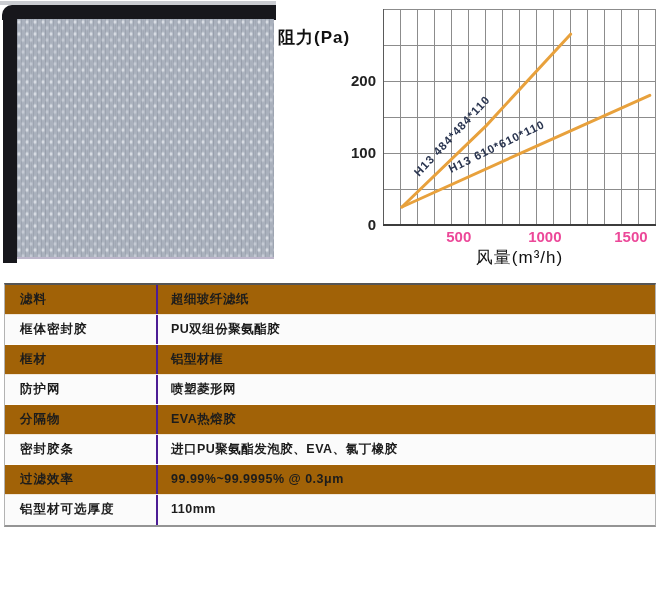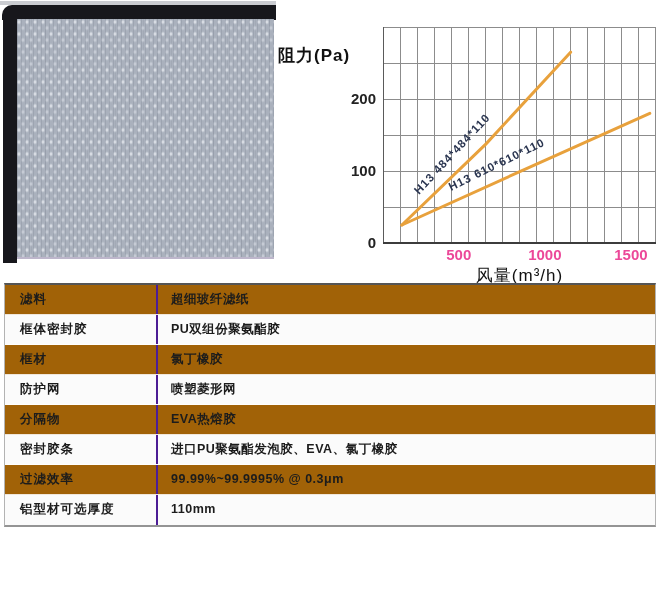--- a/index.html
+++ b/index.html
@@ -20,21 +20,21 @@
     background-image:
       radial-gradient(3px 4px at 2px 3px, rgba(238,241,246,.95), rgba(238,241,246,0) 70%),
       radial-gradient(3px 4px at 6px 9px, rgba(216,221,229,.85), rgba(216,221,229,0) 70%),
       repeating-linear-gradient(90deg, rgba(122,130,144,.28) 0 1px, rgba(255,255,255,0) 1px 4px),
       repeating-linear-gradient(90deg, rgba(140,146,158,.25) 0 1px, rgba(255,255,255,0) 1px 14px);
     background-size:8px 12px,8px 12px,auto,auto;
     border-bottom:2px solid #bdb6cb;
   }
 
   
-  .chart{position:absolute;left:276px;top:18px;width:384px;height:275px;}
+  .chart{position:absolute;left:276px;top:0;width:384px;height:275px;}
   .chart-ylabel{position:absolute;left:2px;top:26px;font-size:17px;font-weight:bold;color:#111;letter-spacing:1px;}
   .chart-plot{
     position:absolute;left:107px;top:9px;width:273px;height:217px;
     background-image:
       repeating-linear-gradient(to right, #8c8c8c 0 1px, transparent 1px 17px),
       repeating-linear-gradient(to bottom, #8c8c8c 0 1px, transparent 1px 36px);
     border-bottom:2px solid #3c3c3c;
     box-shadow:inset 1px 0 0 #5a5a5a;
   }
   .chart-plot svg{position:absolute;left:0;top:0;overflow:visible;}
@@ -97,21 +97,21 @@
       <div class="spec-row stripe">
         <div class="spec-label">滤料</div>
         <div class="spec-value">超细玻纤滤纸</div>
       </div>
       <div class="spec-row">
         <div class="spec-label">框体密封胶</div>
         <div class="spec-value">PU双组份聚氨酯胶</div>
       </div>
       <div class="spec-row stripe">
         <div class="spec-label">框材</div>
-        <div class="spec-value">氯丁橡胶</div>
+        <div class="spec-value">铝型材框</div>
       </div>
       <div class="spec-row">
         <div class="spec-label">防护网</div>
         <div class="spec-value">喷塑菱形网</div>
       </div>
       <div class="spec-row stripe">
         <div class="spec-label">分隔物</div>
         <div class="spec-value">EVA热熔胶</div>
       </div>
       <div class="spec-row">

